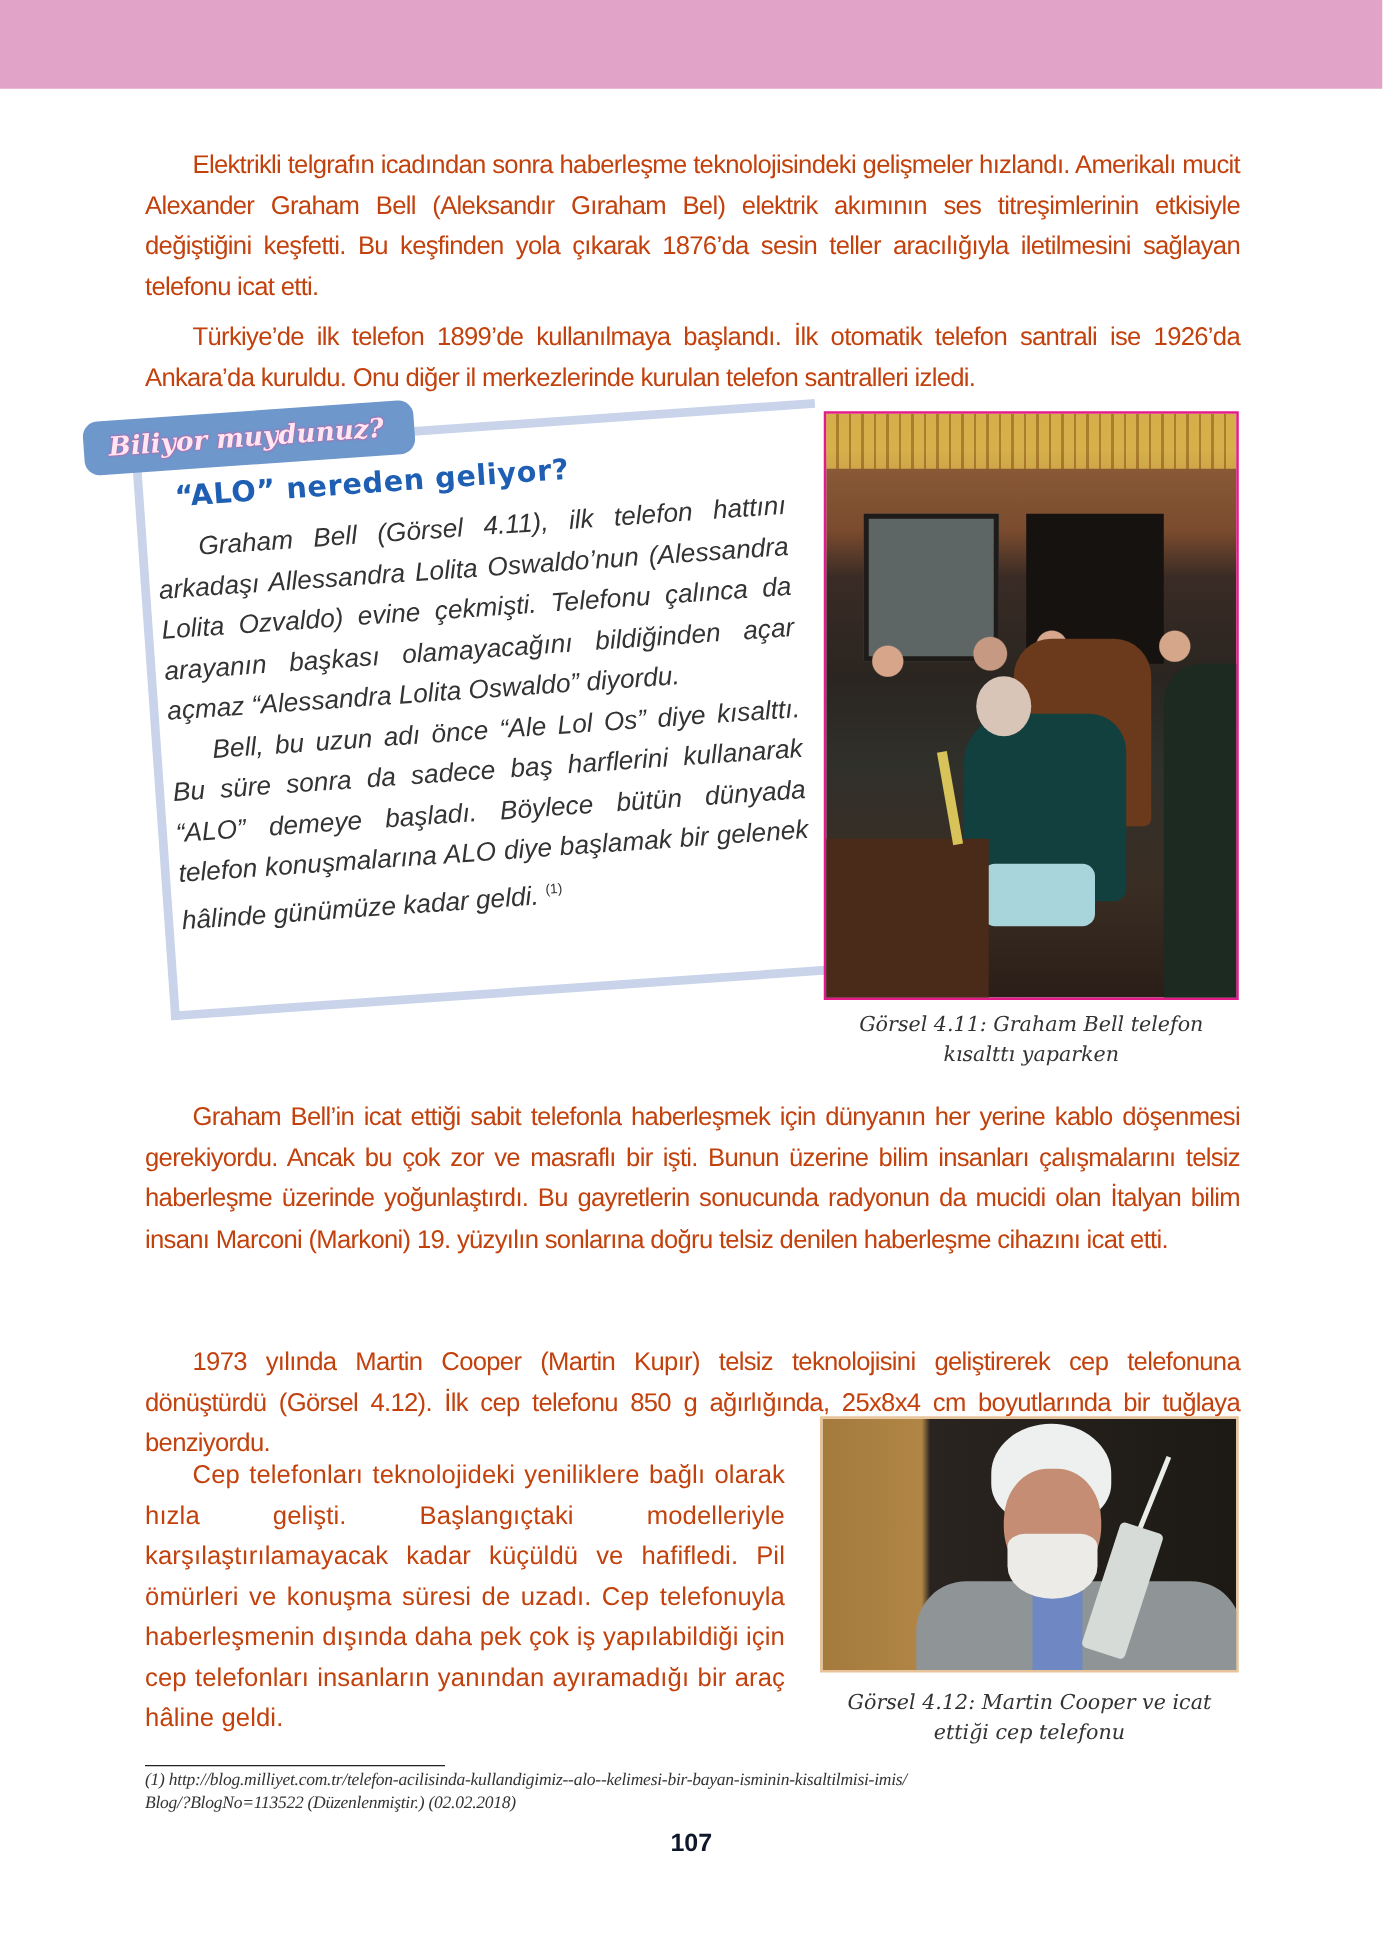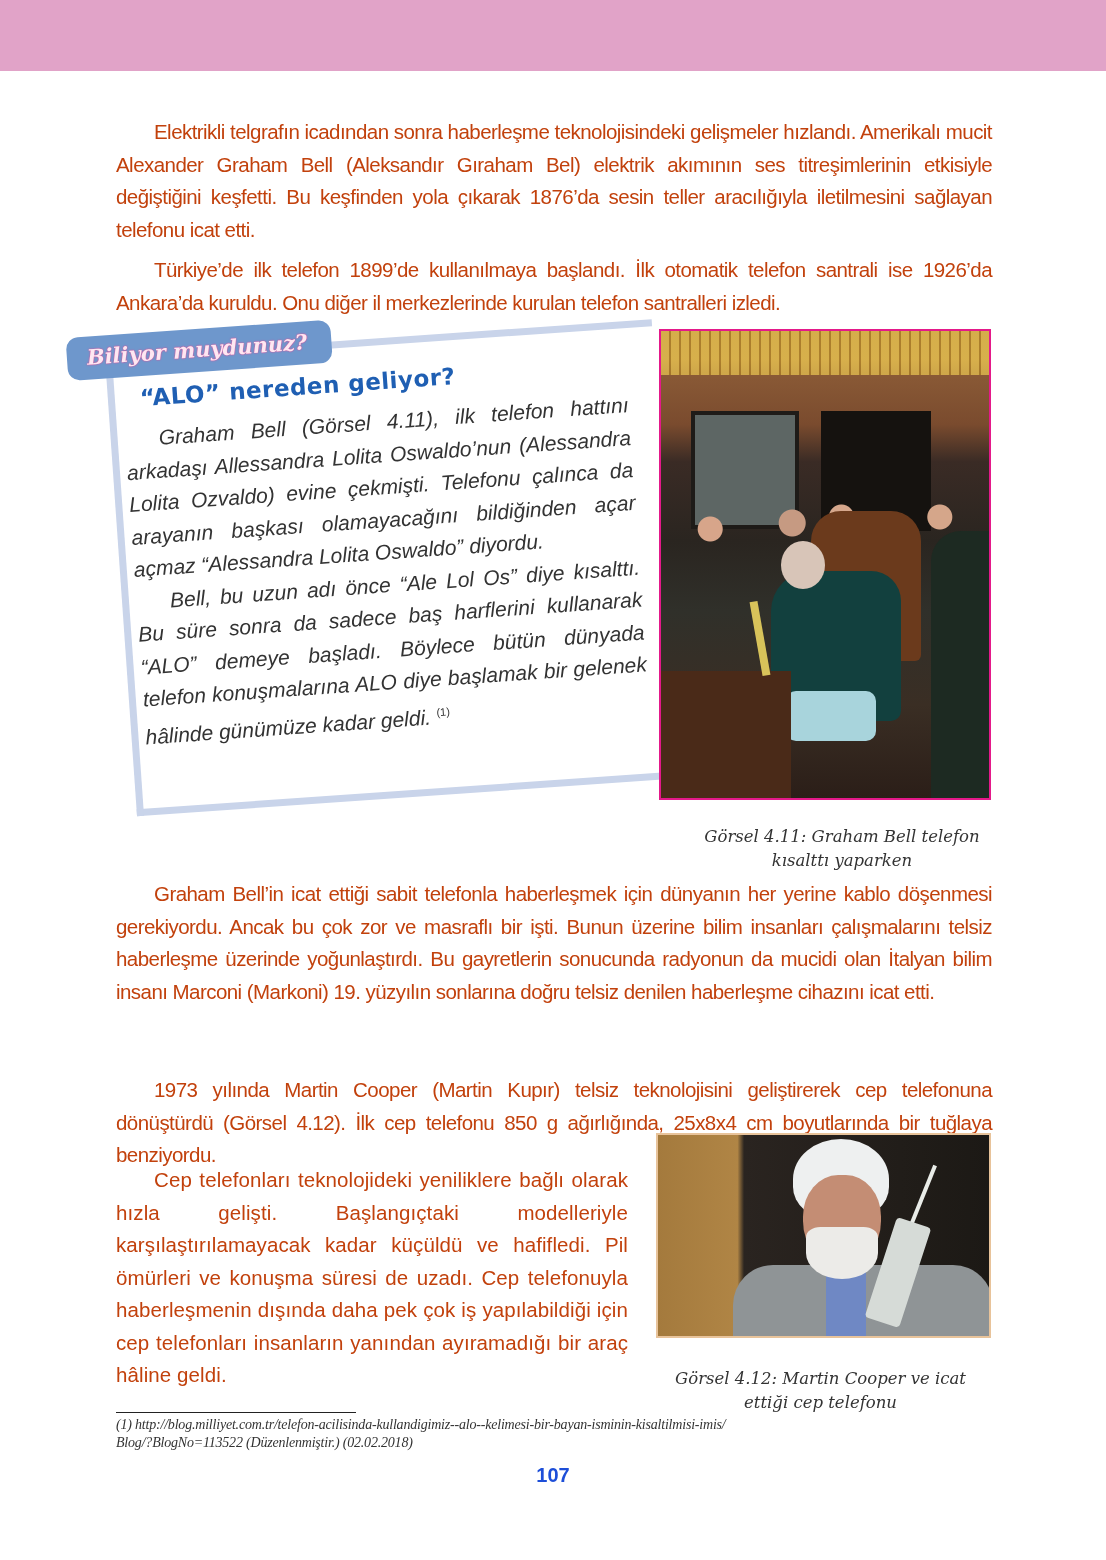--- a/index.html
+++ b/index.html
@@ -82,32 +82,32 @@
   .fig2 .hair { position:absolute; left:135px; top:4px; width:96px; height:80px; background:#eef0f0; border-radius:50% 50% 40% 40%; }
   .fig2 .face { position:absolute; left:145px; top:40px; width:78px; height:92px; background:#c48d74; border-radius: 45% 45% 50% 50%; }
   .fig2 .beard { position:absolute; left:148px; top:92px; width:72px; height:52px; background:#ecebe8; border-radius: 20% 20% 50% 50%; }
   .fig2 .jacket { position:absolute; left:75px; top:130px; width:260px; height:80px; background:#8f9496; border-radius: 40px 40px 0 0; }
   .fig2 .shirt { position:absolute; left:168px; top:130px; width:40px; height:80px; background:#6f88c4; }
   .fig2 .phone { position:absolute; left:222px; top:85px; width:36px; height:105px; background:#d6dbd7; transform: rotate(18deg); border-radius: 4px; }
   .fig2 .antenna { position:absolute; left:262px; top:28px; width:4px; height:70px; background:#e9ece8; transform: rotate(22deg); }
 
   .caption {
     position: absolute; font-family: "DejaVu Serif", serif; font-style: italic;
-    font-size: 16.5px; line-height: 24px; color: #333; text-align: center; margin: 17px;
+    font-size: 16.5px; line-height: 24px; color: #333; text-align: center; margin: 0;
   }
 
   .footnote-rule { position: absolute; left: 116px; top: 1412px; width: 240px; height: 1px; background: #222; }
   .footnote {
     position: absolute; left: 116px; top: 1416px; width: 860px;
     font-family: "Liberation Serif", serif; font-style: italic; font-size: 14px; line-height: 18px;
     color: #333; margin: 0; letter-spacing: -0.2px;
   }
   .page-number {
     position: absolute; left: 0; width: 1106px; top: 1464px; text-align: center;
-    font-family: "Liberation Sans", sans-serif; font-weight: bold; font-size: 20px; color: #1d4ed8;
+    font-family: "Liberation Sans", sans-serif; font-weight: bold; font-size: 20px; color: #0f172a;
   }
 </style>
 </head>
 <body>
 
 <div class="top-band"></div>
 
 <p class="para" style="top:116px;">Elektrikli telgrafın icadından sonra haberleşme teknolojisindeki gelişmeler hızlandı. Amerikalı mucit Alexander Graham Bell (Aleksandır Gıraham Bel) elektrik akımının ses titreşimlerinin etkisiyle değiştiğini keşfetti. Bu keşfinden yola çıkarak 1876’da sesin teller aracılığıyla iletilmesini sağlayan telefonu icat etti.</p>
 <p class="para" style="top:254px;">Türkiye’de ilk telefon 1899’de kullanılmaya başlandı. İlk otomatik telefon santrali ise 1926’da Ankara’da kuruldu. Onu diğer il merkezlerinde kurulan telefon santralleri izledi.</p>
 
@@ -145,21 +145,21 @@
 
 <div class="fig2">
   <div class="jacket"></div>
   <div class="shirt"></div>
   <div class="hair"></div>
   <div class="face"></div>
   <div class="beard"></div>
   <div class="antenna"></div>
   <div class="phone"></div>
 </div>
-<p class="caption" style="left:636px; top:1350px; width:335px;">
+<p class="caption" style="left:656px; top:1350px; width:335px;">
   <span>Görsel 4.12: Martin Cooper ve icat</span><br>
   <span>ettiği cep telefonu</span>
 </p>
 
 <div class="footnote-rule"></div>
 <p class="footnote">
   <span>(1) http://blog.milliyet.com.tr/telefon-acilisinda-kullandigimiz--alo--kelimesi-bir-bayan-isminin-kisaltilmisi-imis/</span><br>
   <span>Blog/?BlogNo=113522  (Düzenlenmiştir.)       (02.02.2018)</span>
 </p>
 

